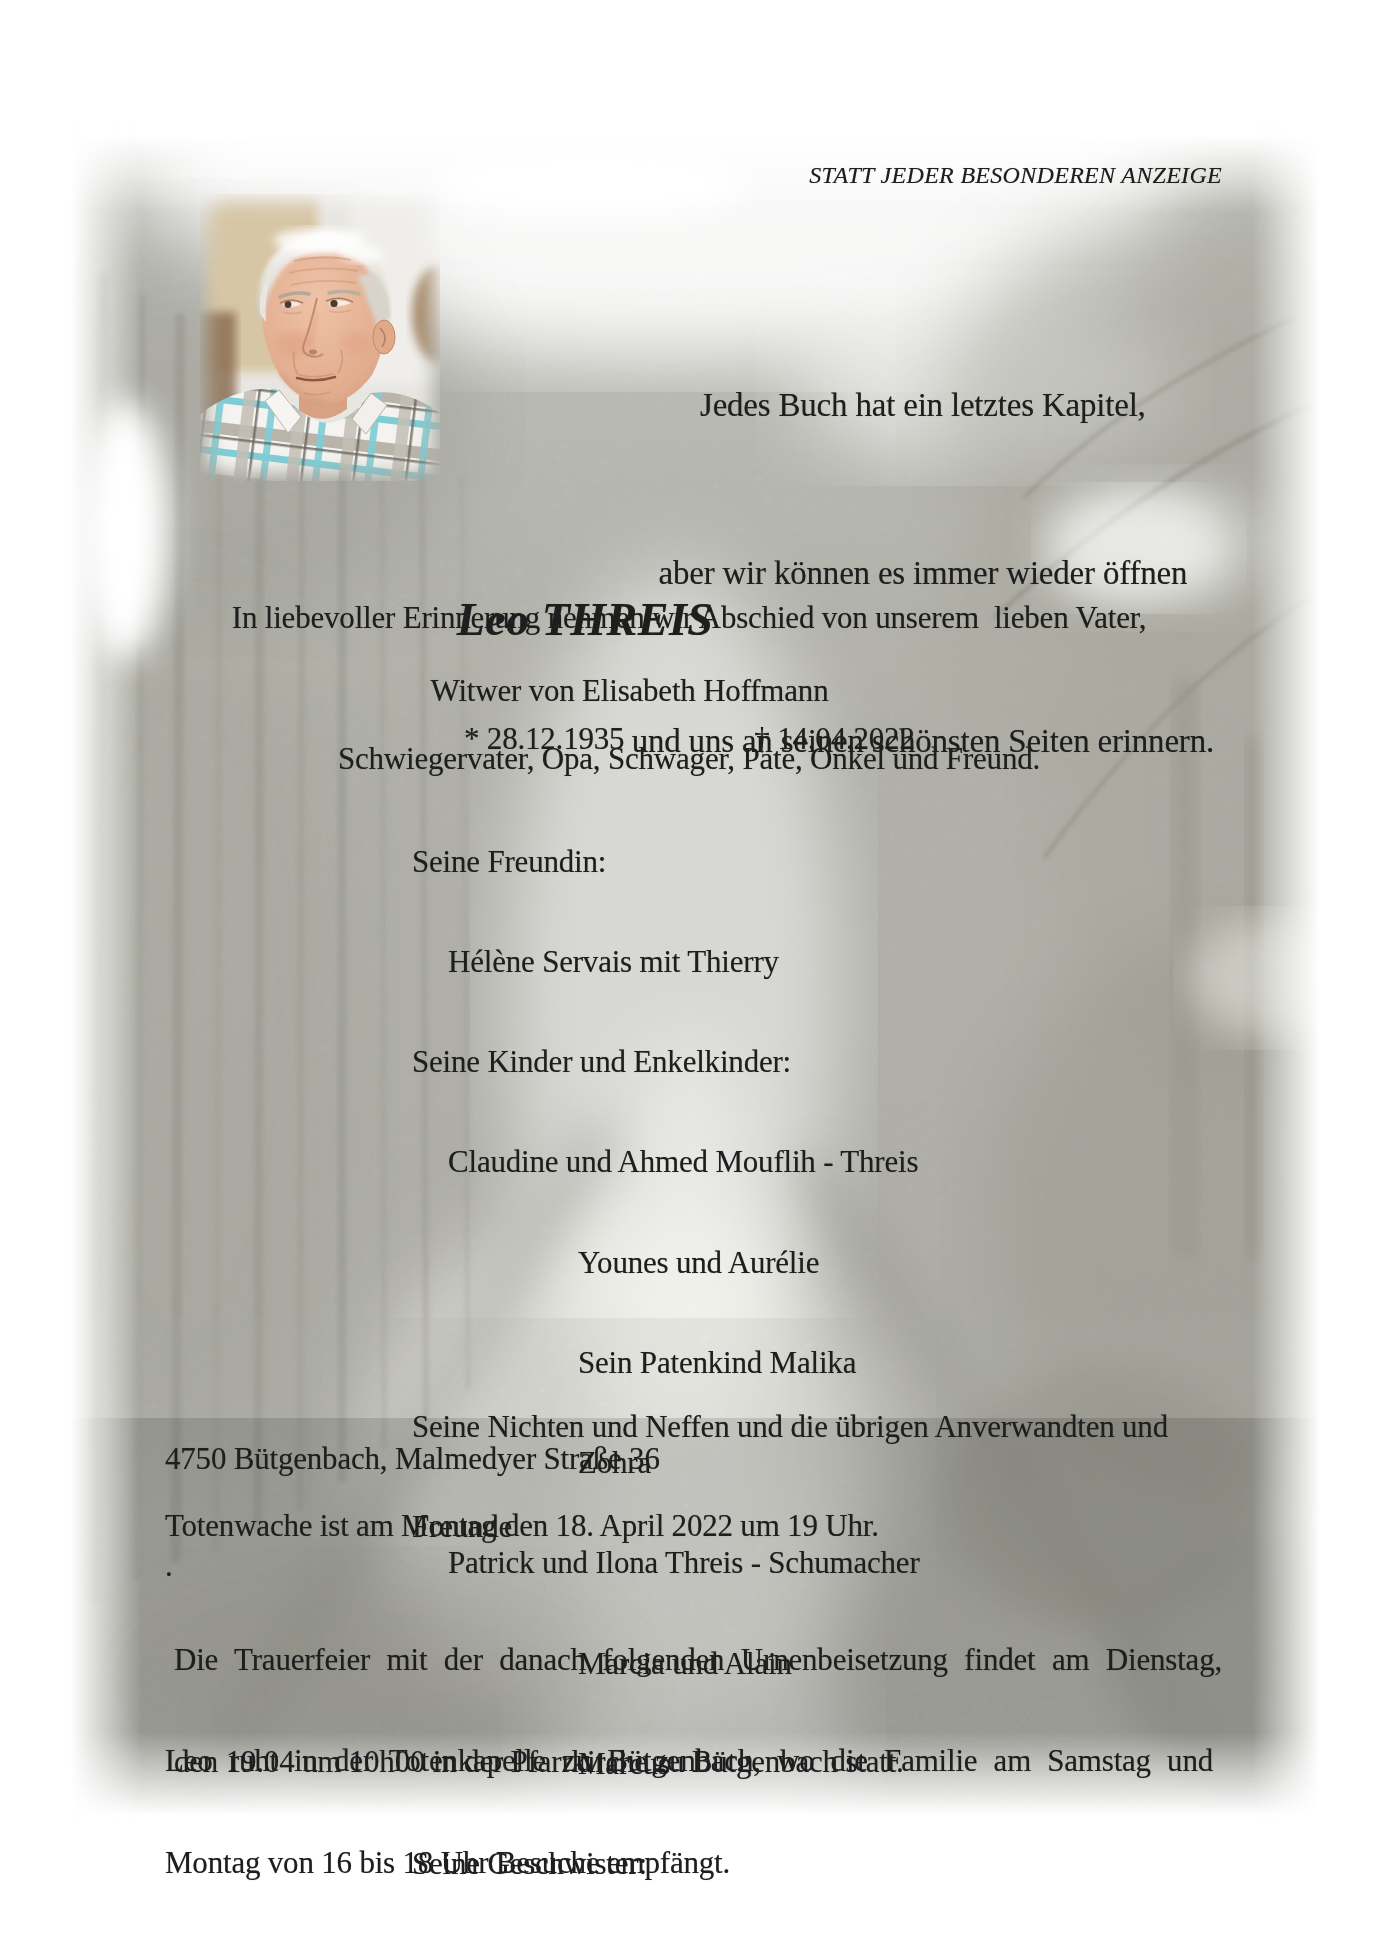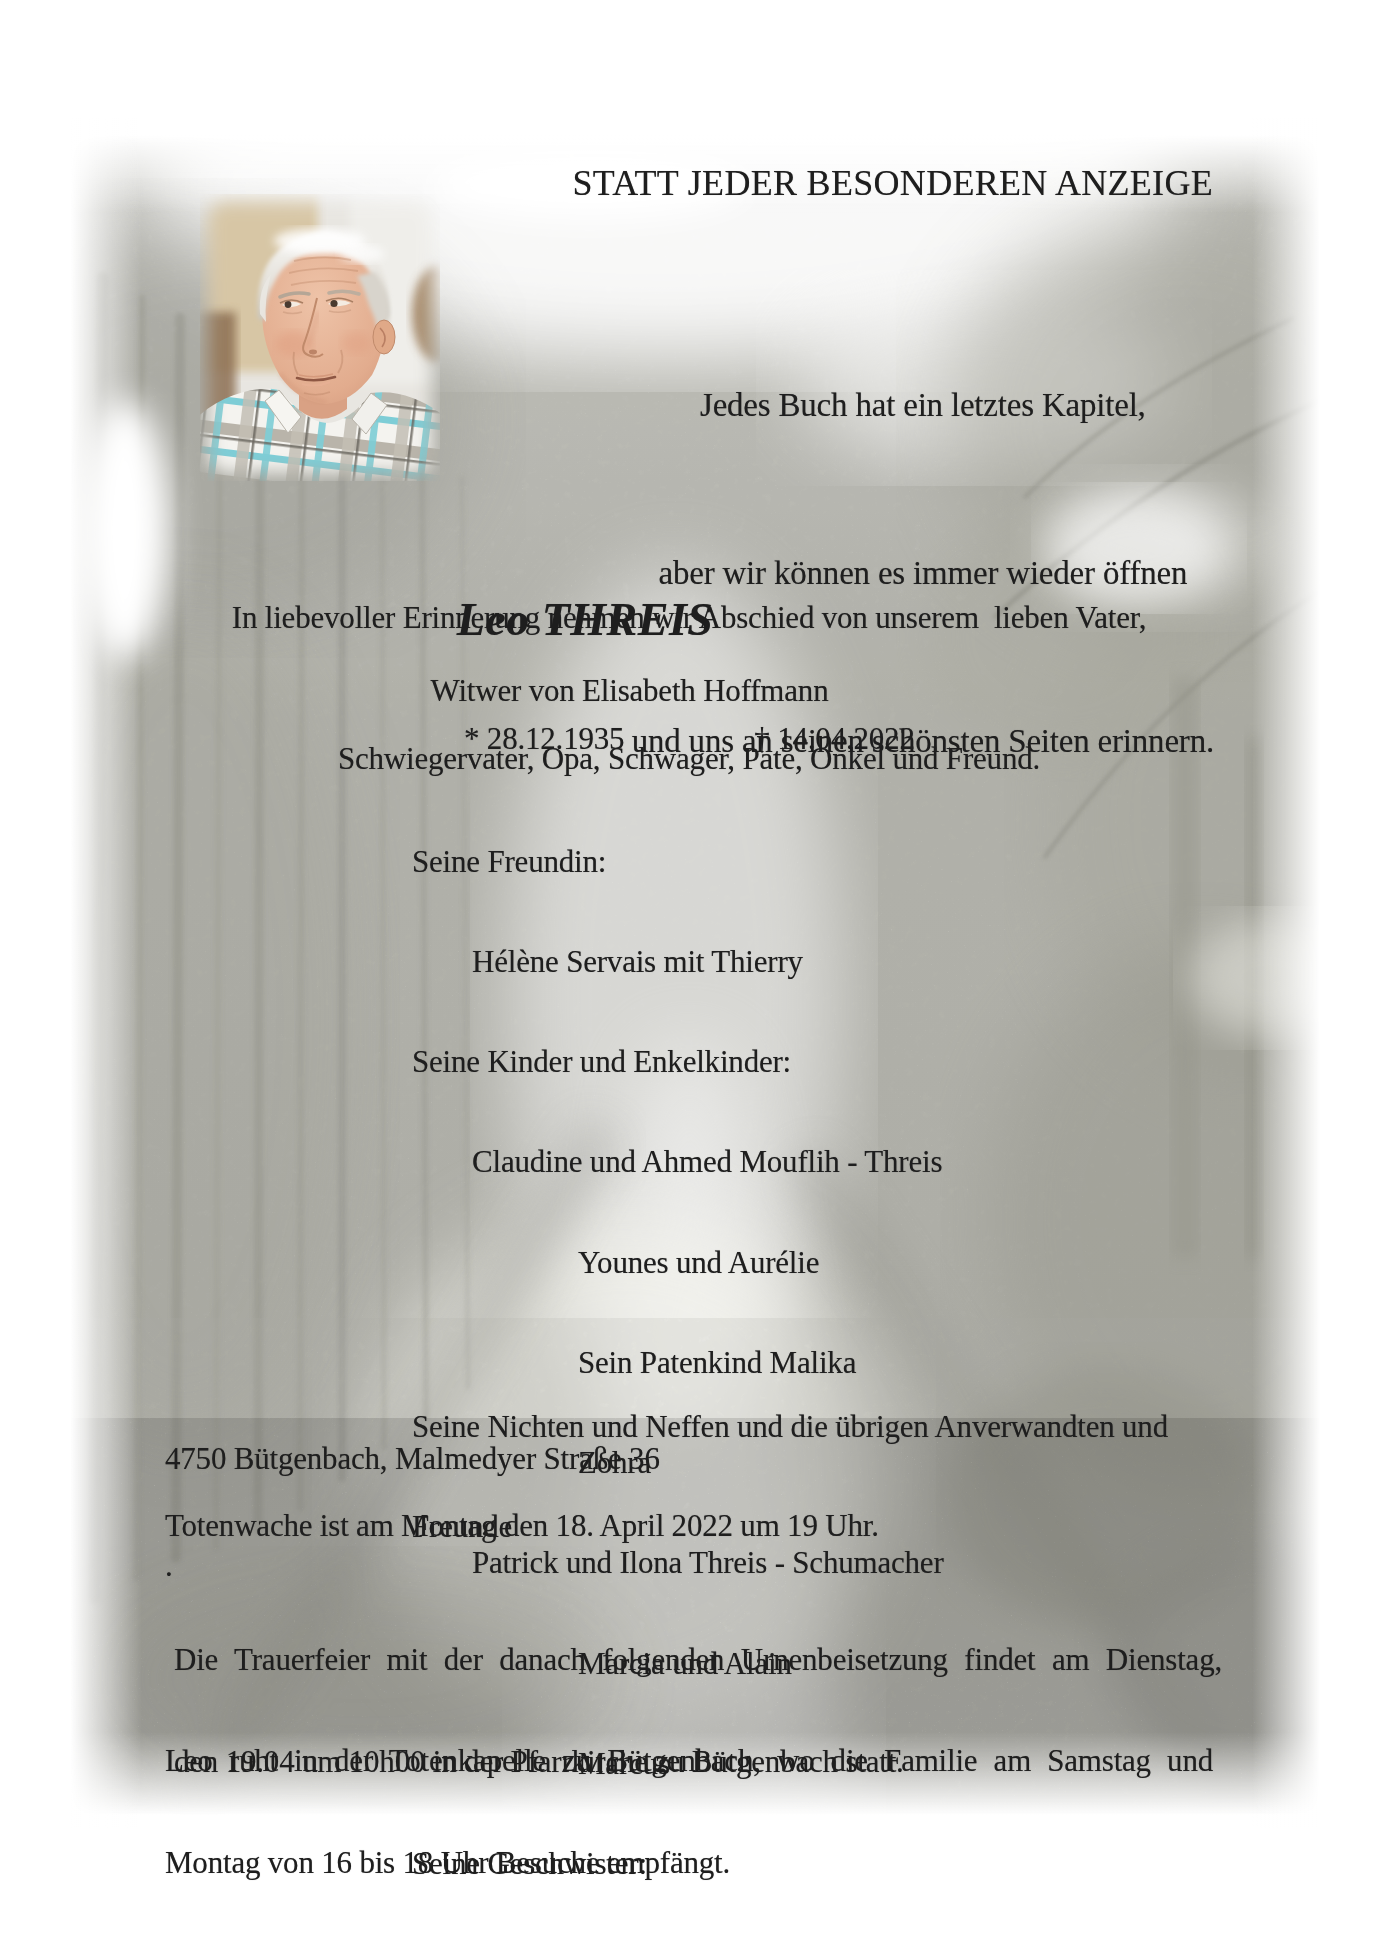--- a/index.html
+++ b/index.html
@@ -10,28 +10,28 @@
   .page *{box-sizing:border-box;}
   .txt{position:absolute;text-shadow:0 0 .7px rgba(40,40,40,.55);letter-spacing:-.2px;white-space:pre-wrap;}
   .bg-wrap{position:absolute;left:64px;top:118px;width:1262px;height:1710px;z-index:0;}
   .fade{position:absolute;z-index:1;pointer-events:none;}
   .fade-top{left:64px;top:118px;width:1262px;height:95px;background:linear-gradient(#fff 18%,rgba(255,255,255,0));}
   .fade-bottom{left:64px;top:1732px;width:1262px;height:98px;background:linear-gradient(rgba(255,255,255,0),#fff 85%);}
   .fade-left{left:64px;top:118px;width:78px;height:1710px;background:linear-gradient(to right,#fff 8%,rgba(255,255,255,0));}
   .fade-right{left:1252px;top:118px;width:74px;height:1710px;background:linear-gradient(to left,#fff 8%,rgba(255,255,255,0));}
   .blob{position:absolute;background:#fff;border-radius:50%;filter:blur(16px);z-index:1;}
   .photo{position:absolute;left:200px;top:194px;width:240px;height:287px;z-index:2;}
-  .header-line{top:162px;right:165px;font-size:36px;letter-spacing:.3px;}
+  .header-line{top:162px;right:156px;font-size:24px;letter-spacing:.3px;font-style:italic;}
   .poem{top:265px;right:164px;font-size:33px;line-height:56px;text-align:center;}
   .intro{top:500px;left:0;width:1378px;text-align:center;font-size:31px;line-height:47px;}
   .name{top:593px;left:0;width:1170px;text-align:center;font-size:46px;font-weight:bold;font-style:italic;letter-spacing:.5px;}
   .relation{top:673px;left:0;width:1259px;text-align:center;font-size:31px;}
   .dates{top:721px;left:464px;font-size:31px;display:flex;gap:130px;}
   .family{top:778px;left:412px;font-size:31px;line-height:33.4px;}
-  .family .ind1{margin-left:60px;}
+  .family .ind1{margin-left:36px;}
   .family .ind2{margin-left:166px;}
   .relatives{top:1343px;left:412px;width:805px;font-size:31px;line-height:33.4px;}
   .address{top:1441px;left:165px;font-size:31px;}
   .wake{top:1508px;left:165px;font-size:31px;}
   .dot{top:1548px;left:165px;font-size:31px;}
   .funeral{top:1575px;left:174px;width:1048px;font-size:31px;line-height:34px;}
   .repose{top:1676px;left:165px;width:1048px;font-size:31px;line-height:34px;}
   .jlast{text-align:justify;text-align-last:justify;}
   .zi{z-index:3;}
 </style>

